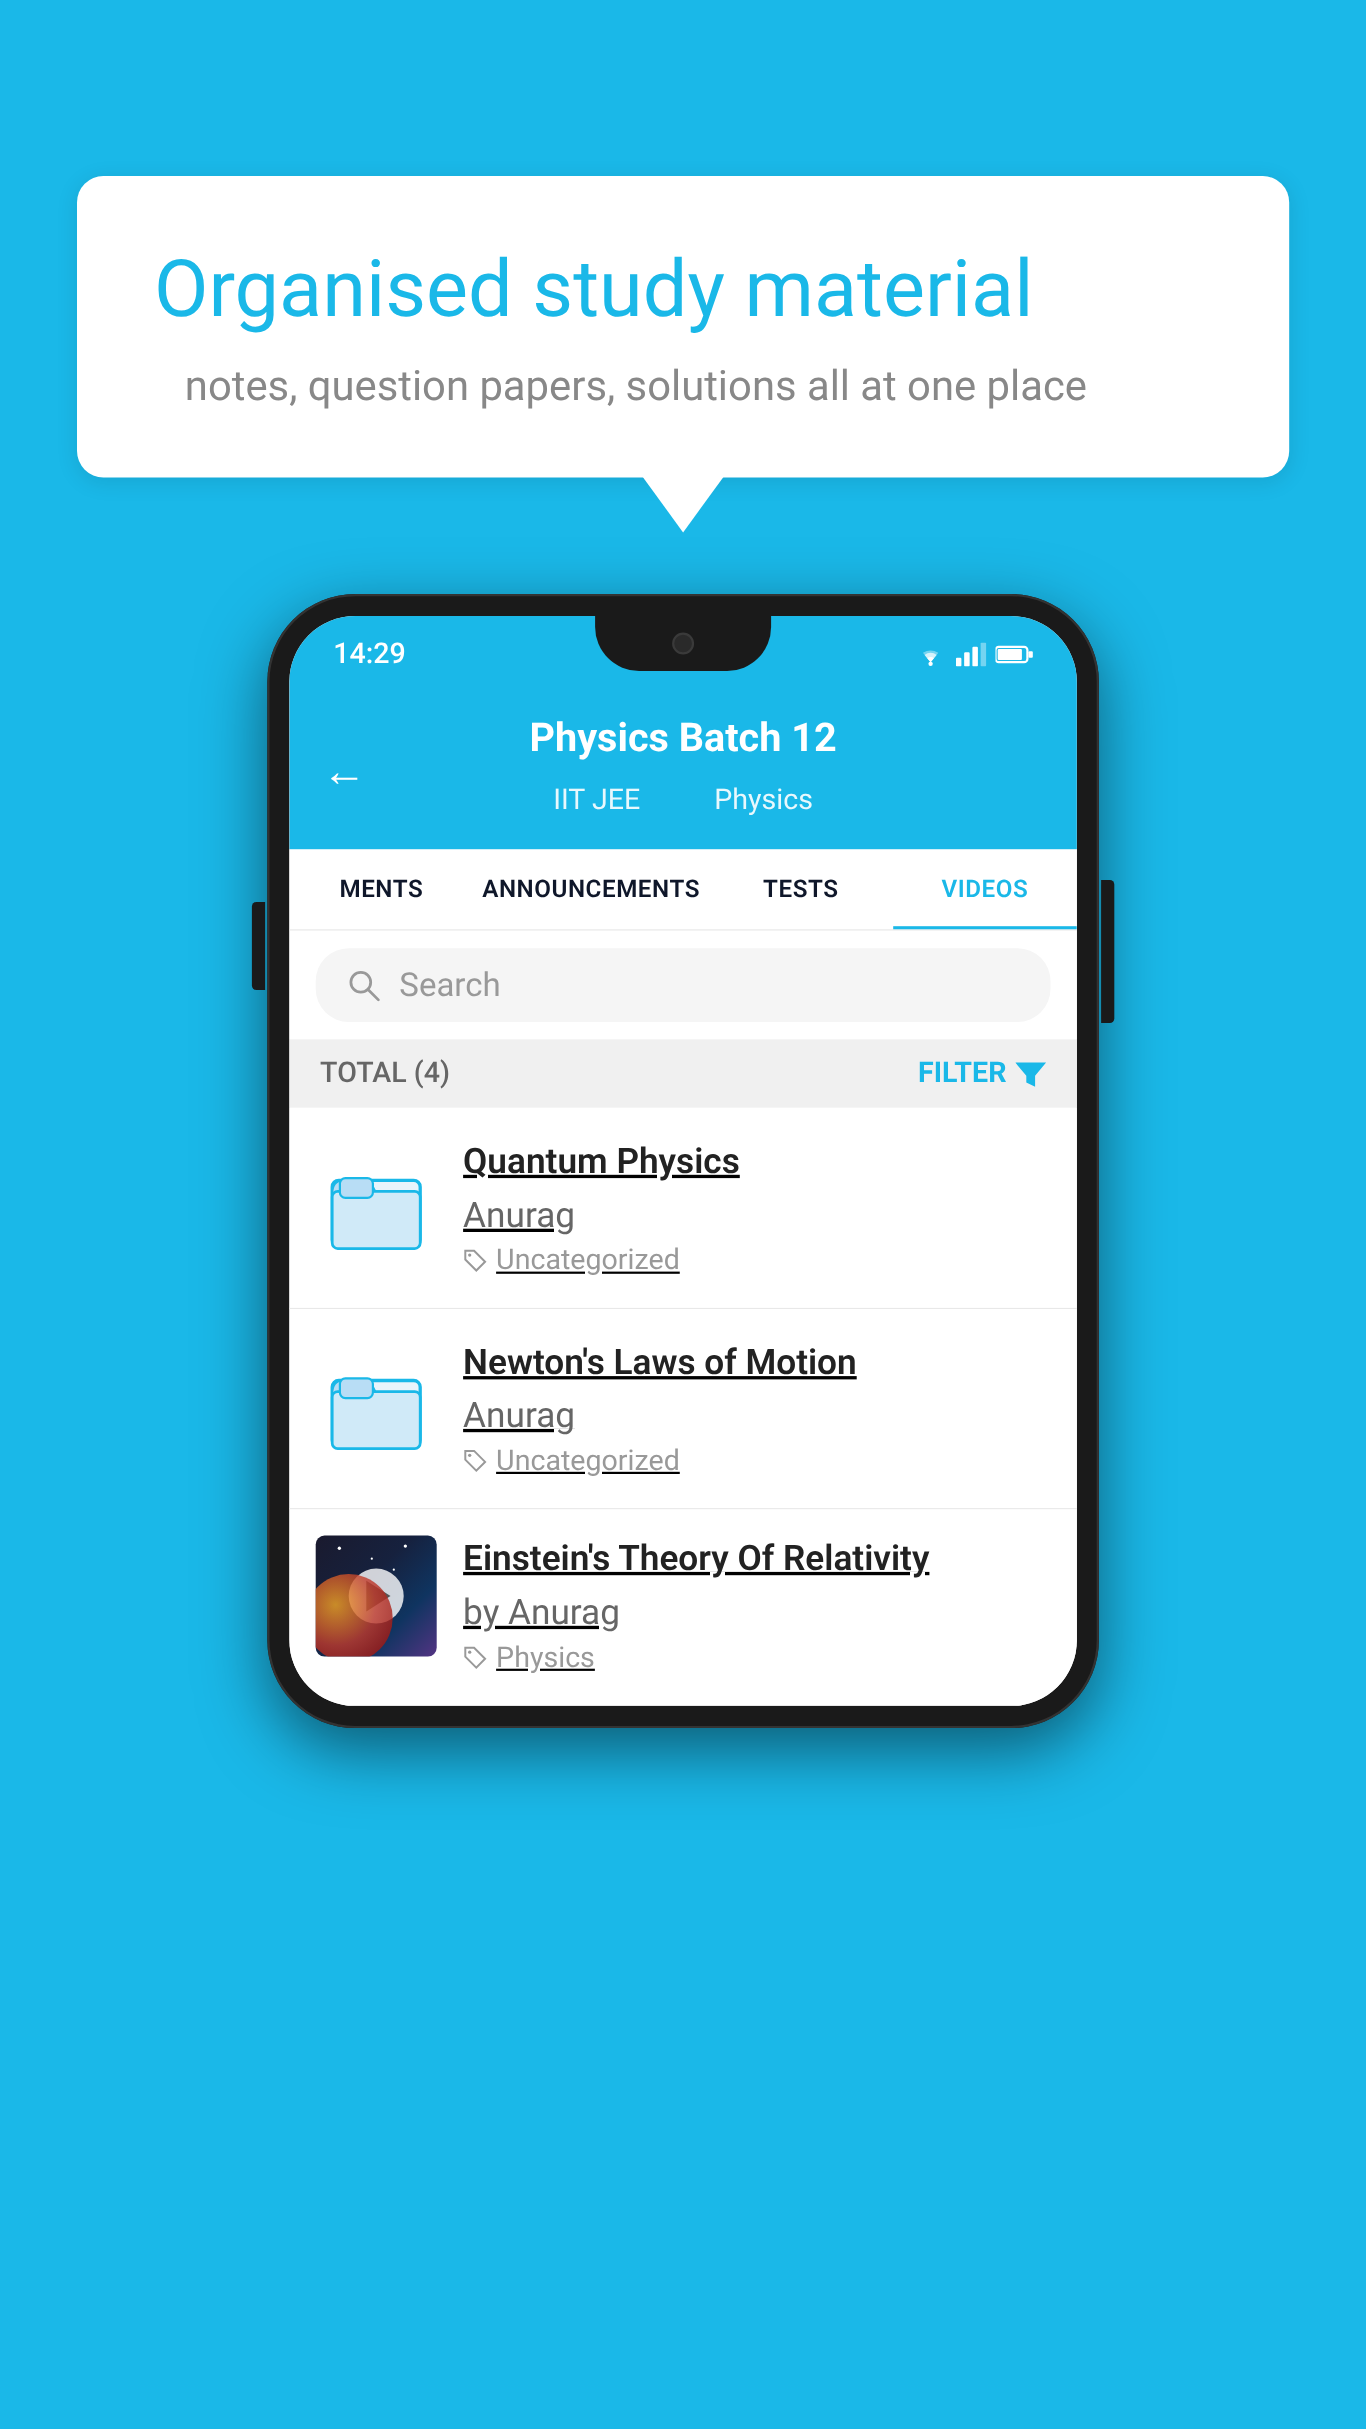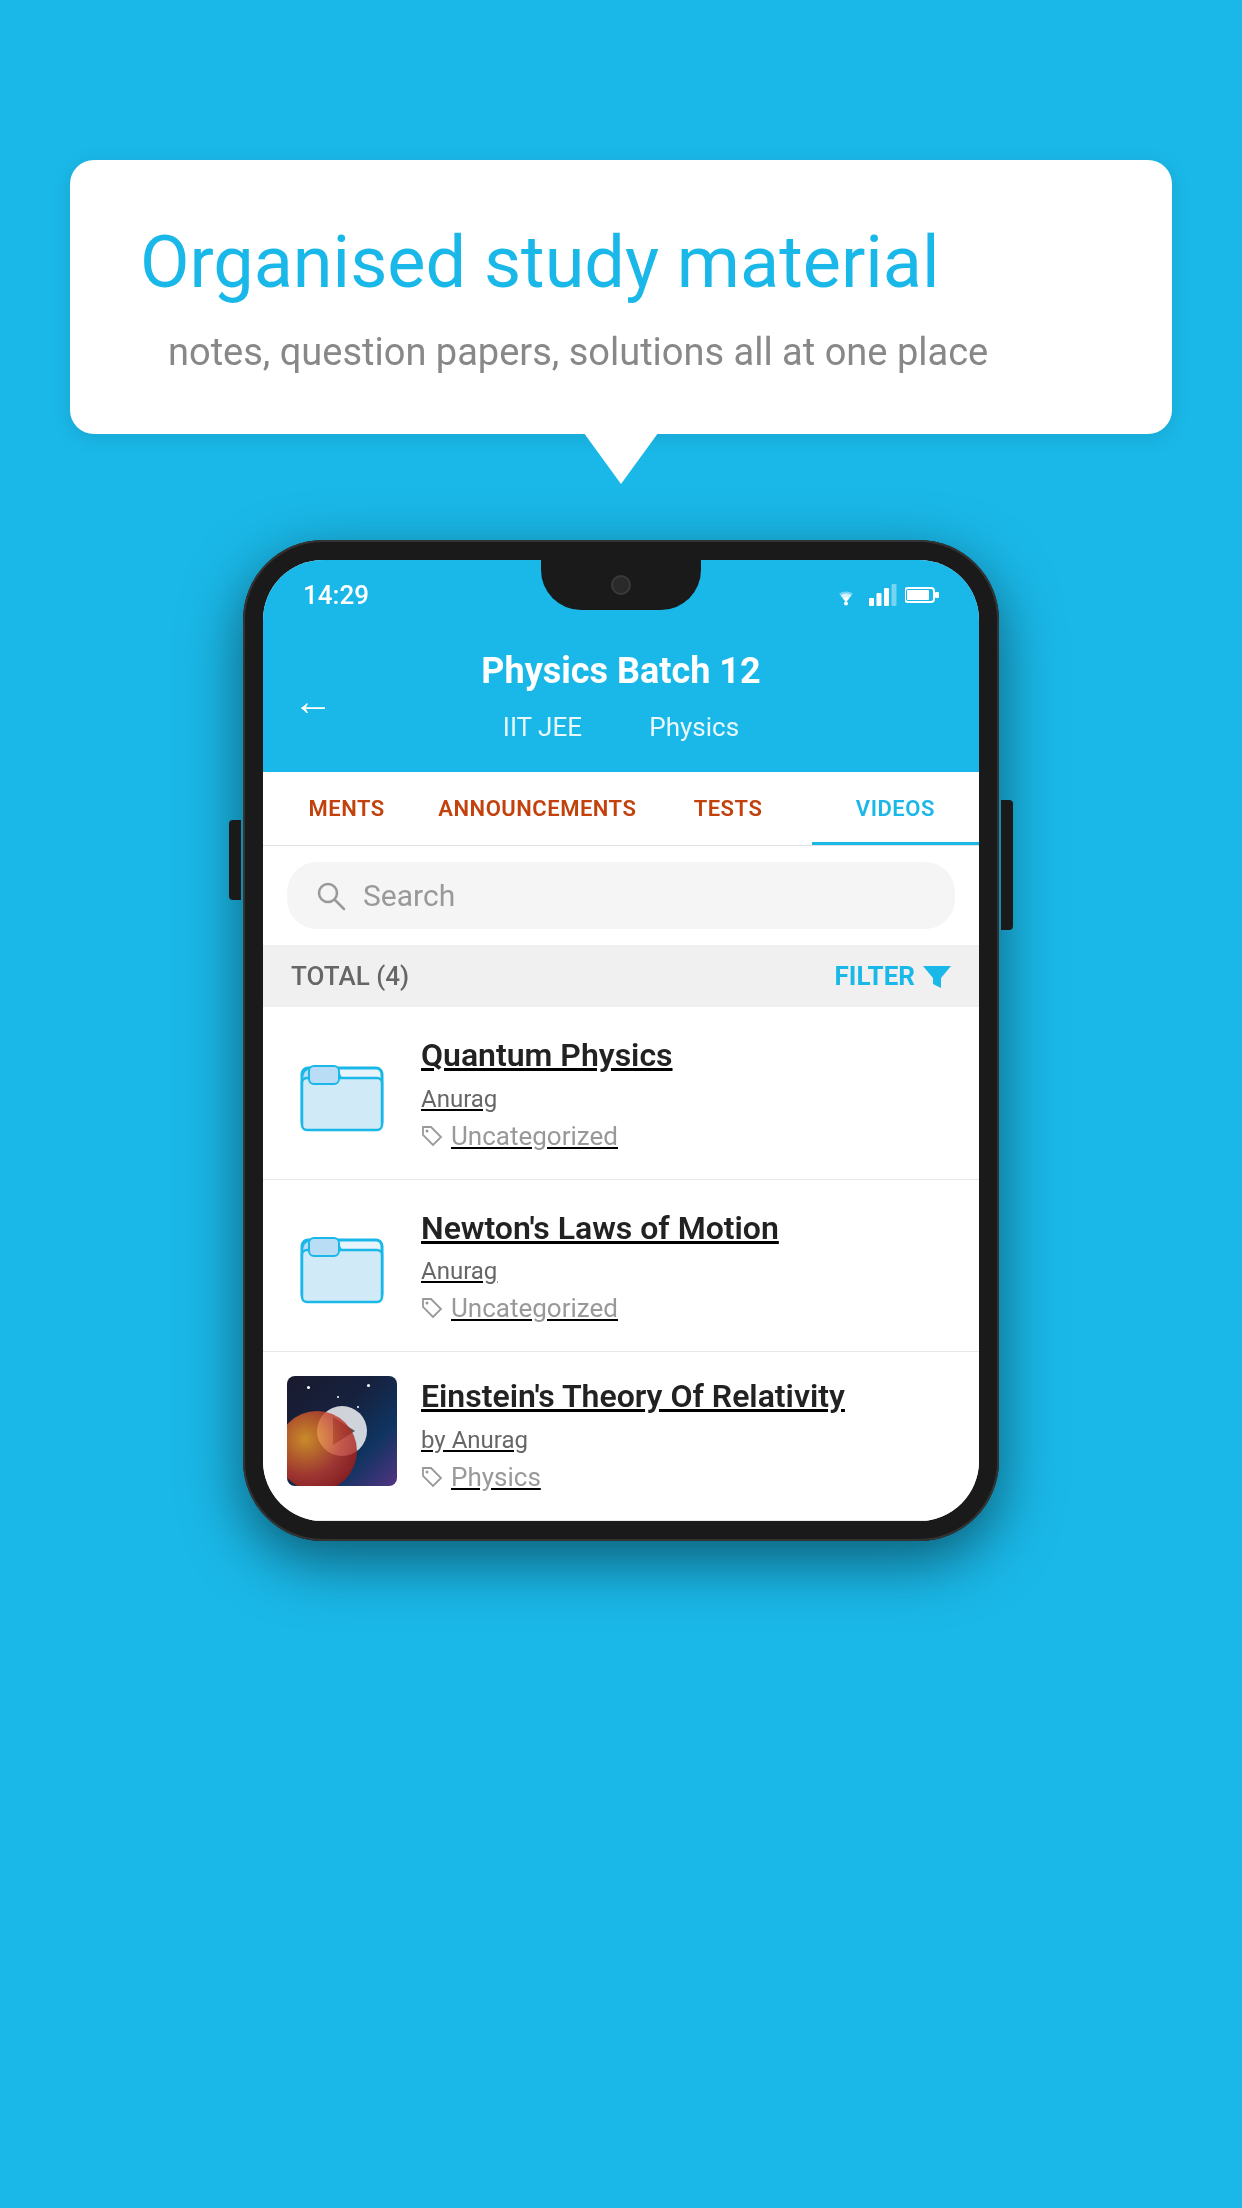--- a/index.html
+++ b/index.html
@@ -192,21 +192,21 @@
       border-bottom: 1px solid #e0e0e0;
       overflow: hidden;
     }
 
     .tab {
       flex: 1;
       padding: 24px 8px;
       text-align: center;
       font-size: 22px;
       font-weight: 600;
-      color: #c2410c;
+      color: #0f172a;
       letter-spacing: 0.5px;
       cursor: pointer;
       white-space: nowrap;
       position: relative;
     }
 
     .tab.active {
       color: #1ab8e8;
     }
 
@@ -359,21 +359,21 @@
 
     .video-title {
       font-size: 32px;
       font-weight: 600;
       color: #222;
       margin-bottom: 8px;
       line-height: 1.3;
     }
 
     .video-author {
-      font-size: 24px;
+      font-size: 32px;
       color: #666;
       margin-bottom: 8px;
     }
 
     .video-category {
       display: flex;
       align-items: center;
       gap: 8px;
       font-size: 26px;
       color: #999;

